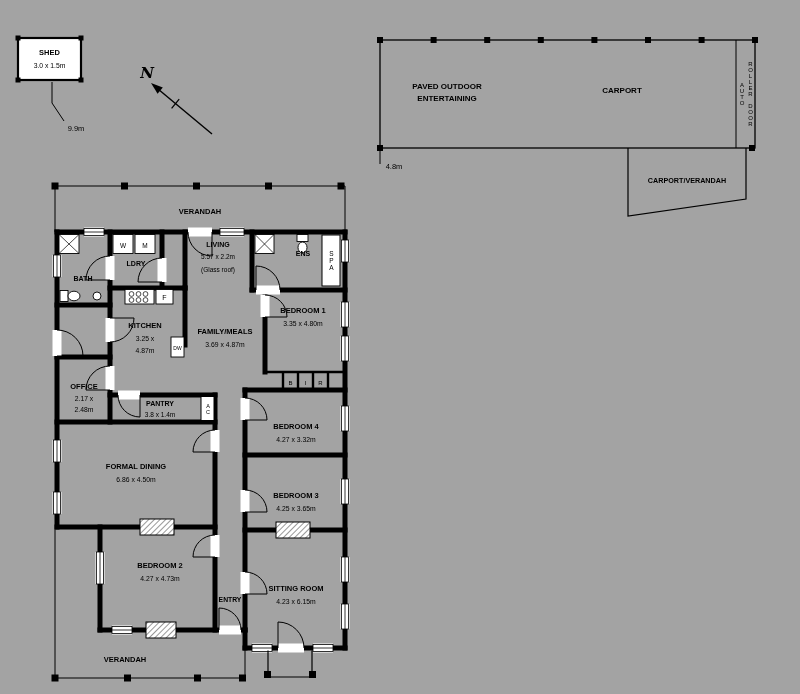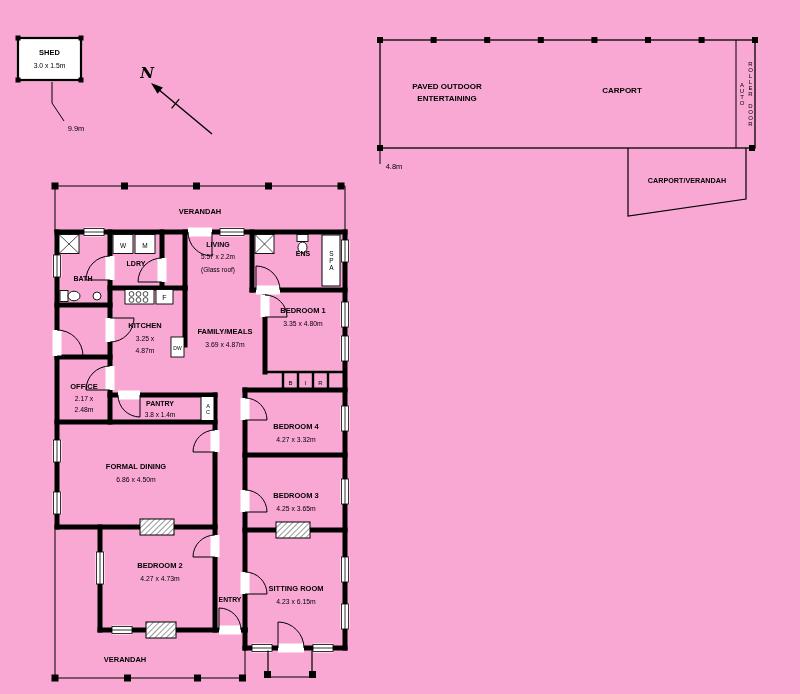--- a/index.html
+++ b/index.html
@@ -1,16 +1,16 @@
 <!DOCTYPE html>
 <html><head>
 <meta charset="utf-8">
 <style>
   html,body{margin:0;padding:0;background:#fff;}
-  .canvas{position:relative;width:800px;height:694px;background:#f9a8d4;overflow:hidden;}
+  .canvas{position:relative;width:800px;height:694px;background:#a3a3a3;overflow:hidden;}
   svg{display:block;}
   svg text{font-family:"Liberation Sans",sans-serif;fill:#000;}
   .rname{font-weight:bold;text-anchor:middle;}
   .rdim{text-anchor:middle;}
   .fs8{font-size:8px;} .fs75{font-size:7.5px;} .fs72{font-size:7.2px;} .fs7{font-size:7px;}
   .fs68{font-size:6.8px;} .fs65{font-size:6.5px;} .fs6{font-size:6px;} .fs55{font-size:5.5px;} .fs5{font-size:5px;}
   .vtext{writing-mode:vertical-rl;text-orientation:upright;text-anchor:middle;}
   .north-n{font-family:"DejaVu Serif",serif;font-style:italic;font-weight:bold;font-size:15px;text-anchor:middle;}
 </style>
 </head>

